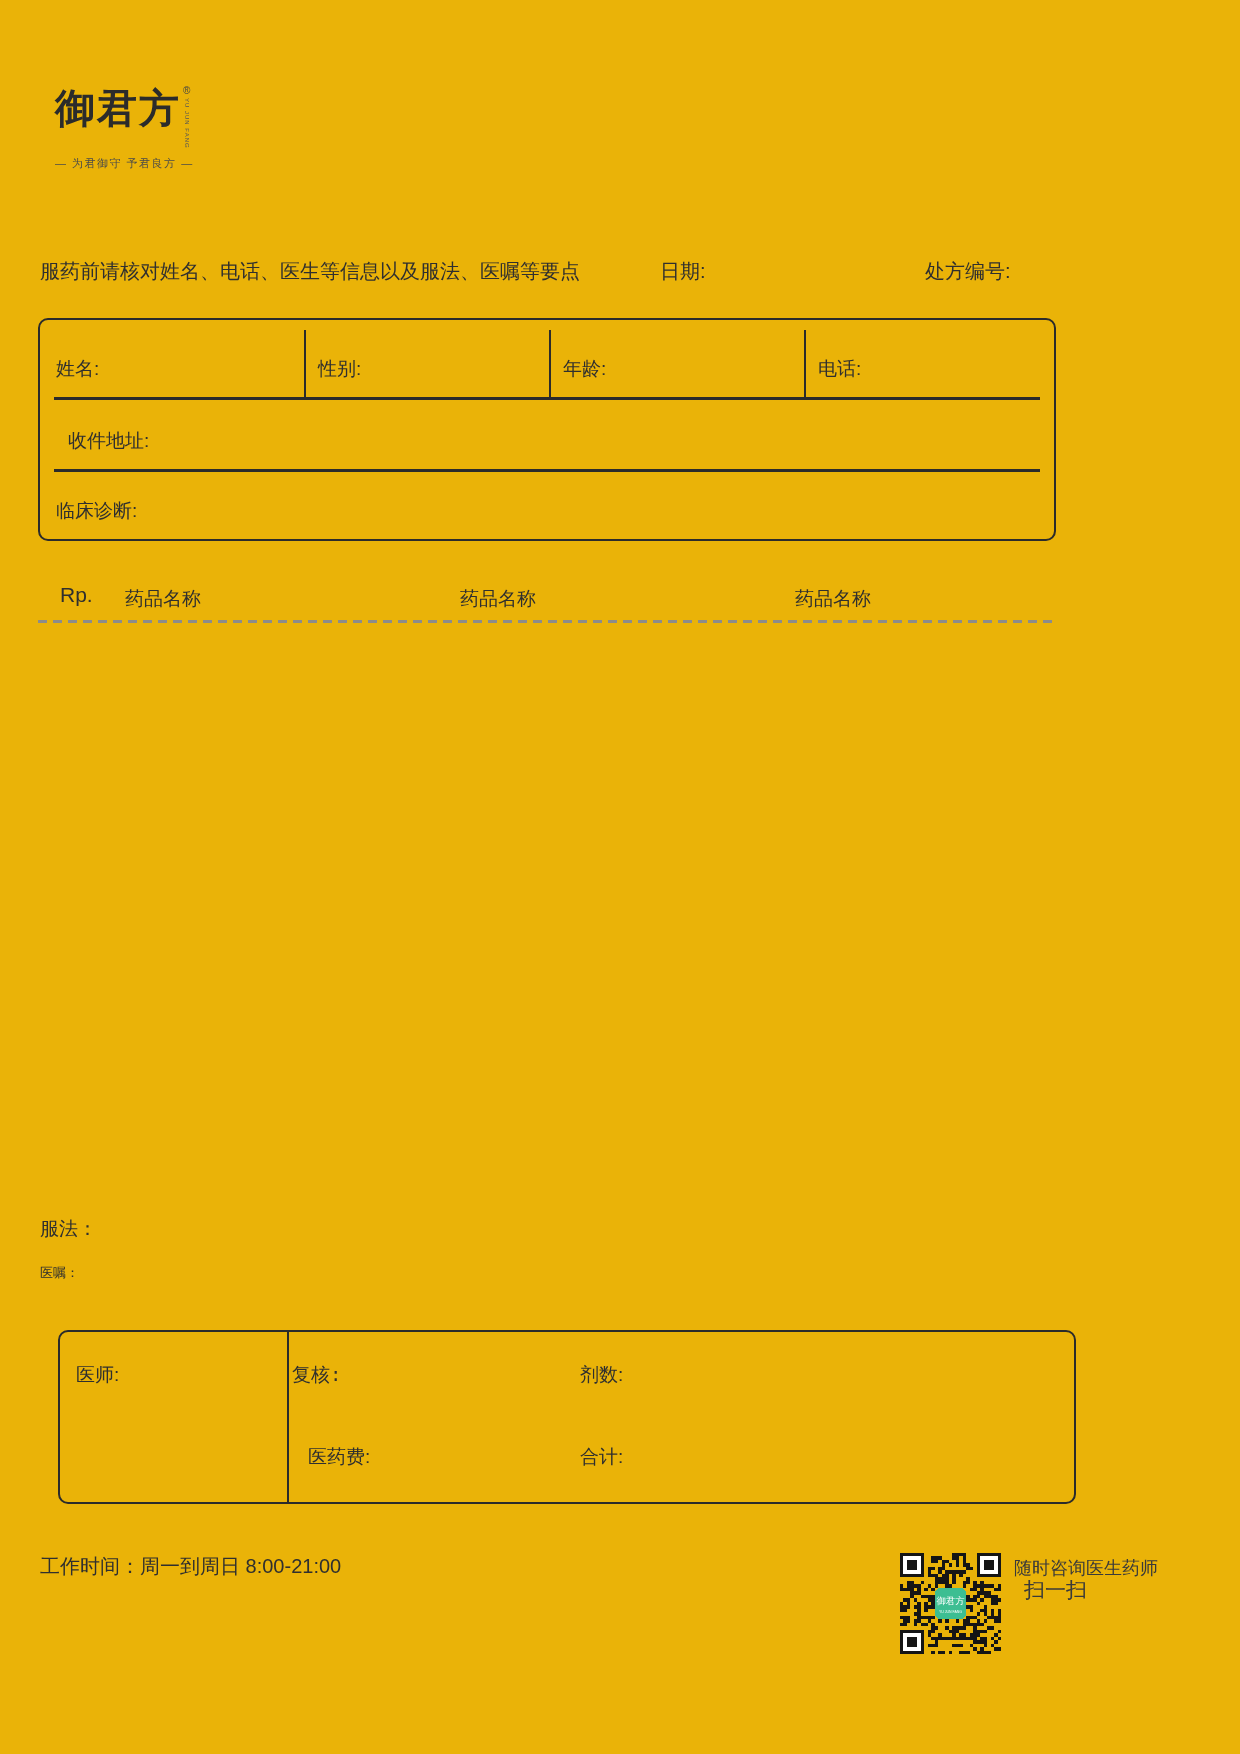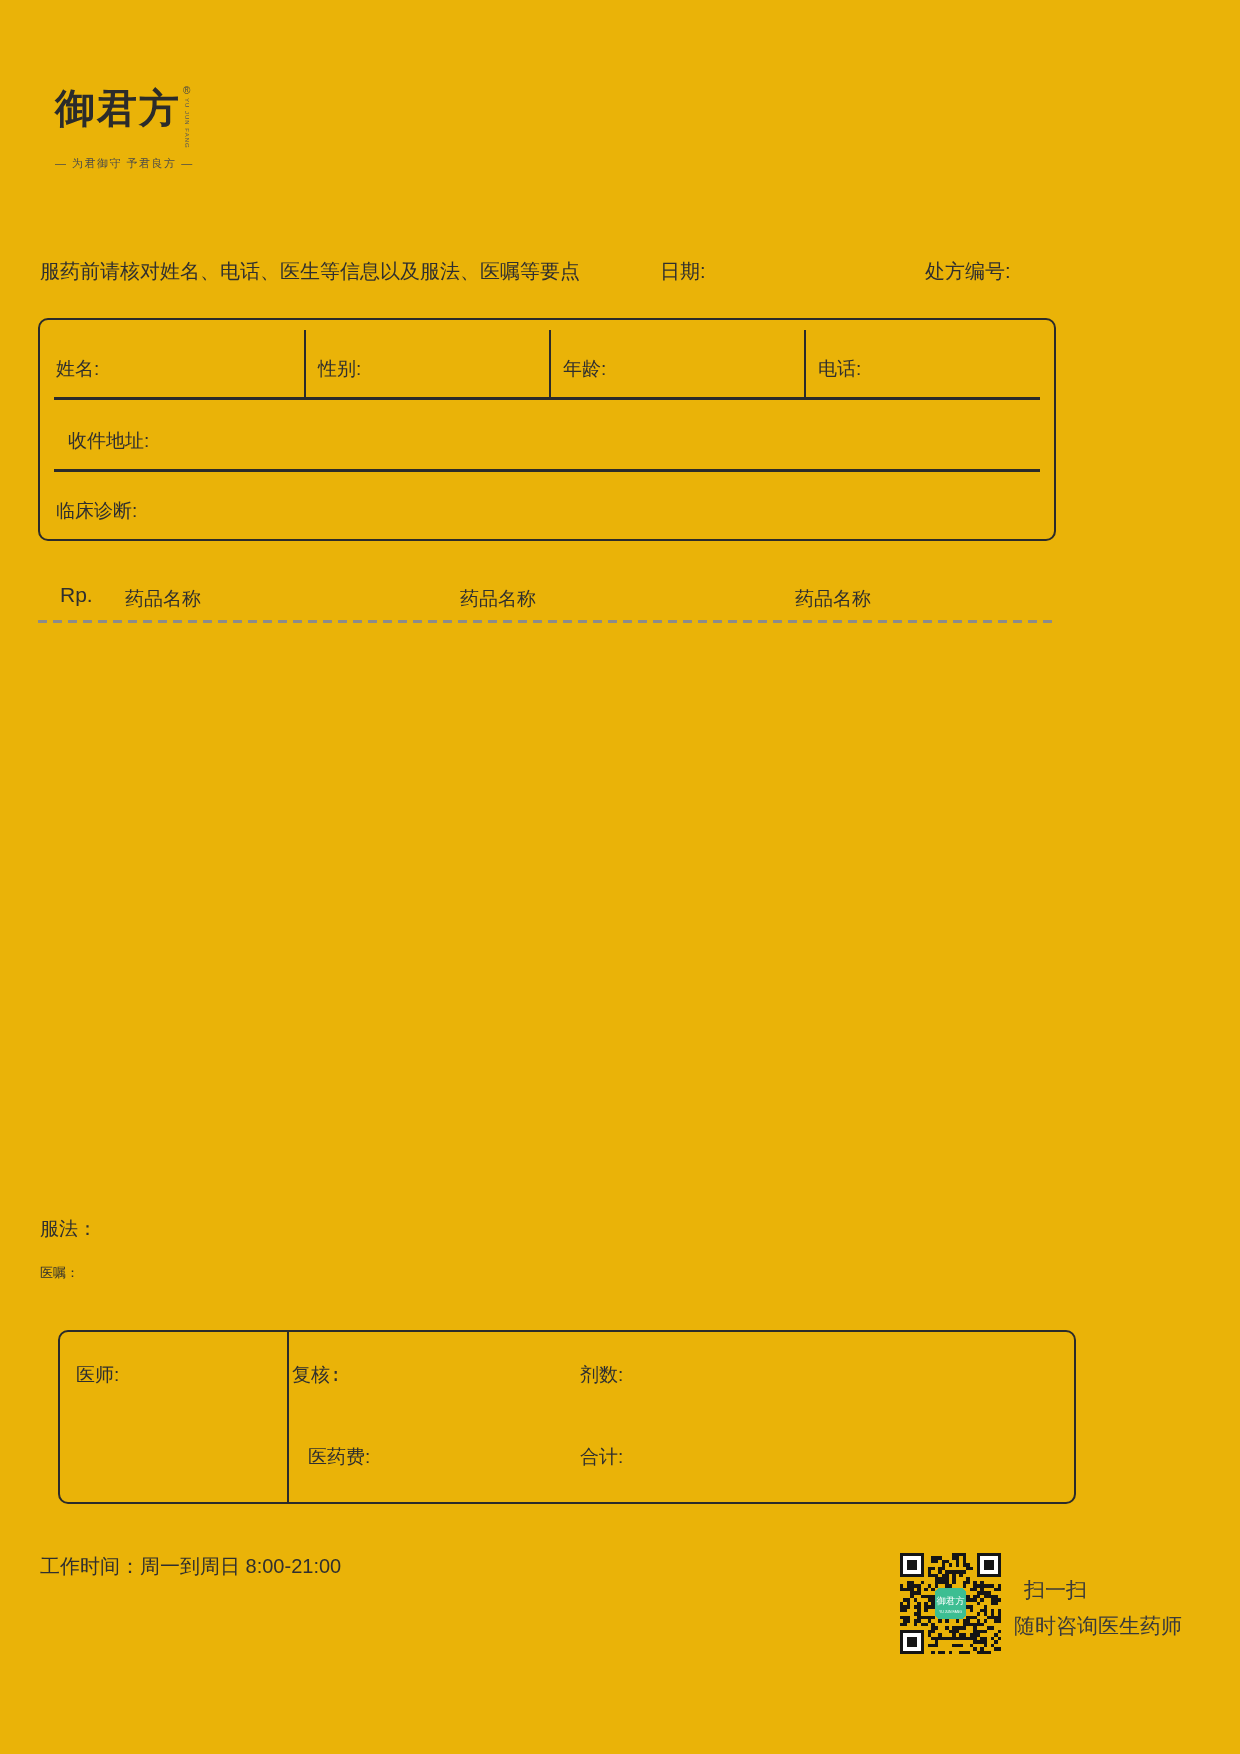--- a/index.html
+++ b/index.html
@@ -76,21 +76,21 @@
   .sb-label { position:absolute; font-size:19px; white-space:nowrap; }
   .sb-vline { position:absolute; top:0; bottom:0; left:227px; width:2px; background:#2b2b2b; }
 
   
   .work-hours { left:40px; top:1553px; font-size:20px; }
   .note1 { left:40px; top:1592px; font-size:19px; }
   .note2 { left:40px; top:1627px; font-size:19px; }
   .qr-box { left:900px; top:1553px; width:101px; height:101px; }
   .qr-box svg { display:block; width:101px; height:101px; }
   .scan1 { left:1024px; top:1576px; font-size:21px; color:#3a3a3a; }
-  .scan2 { left:1014px; top:1612px; font-size:21px; color:#3a3a3a; }
+  .scan2 { left:1014px; top:1556px; font-size:18px; color:#3a3a3a; }
 </style>
 </head>
 <body>
 
 <div class="page">
 
   <div class="abs logo-wrap">
     <div class="logo-row">
       <div class="logo-cn">御君方</div>
       <div class="logo-side">

